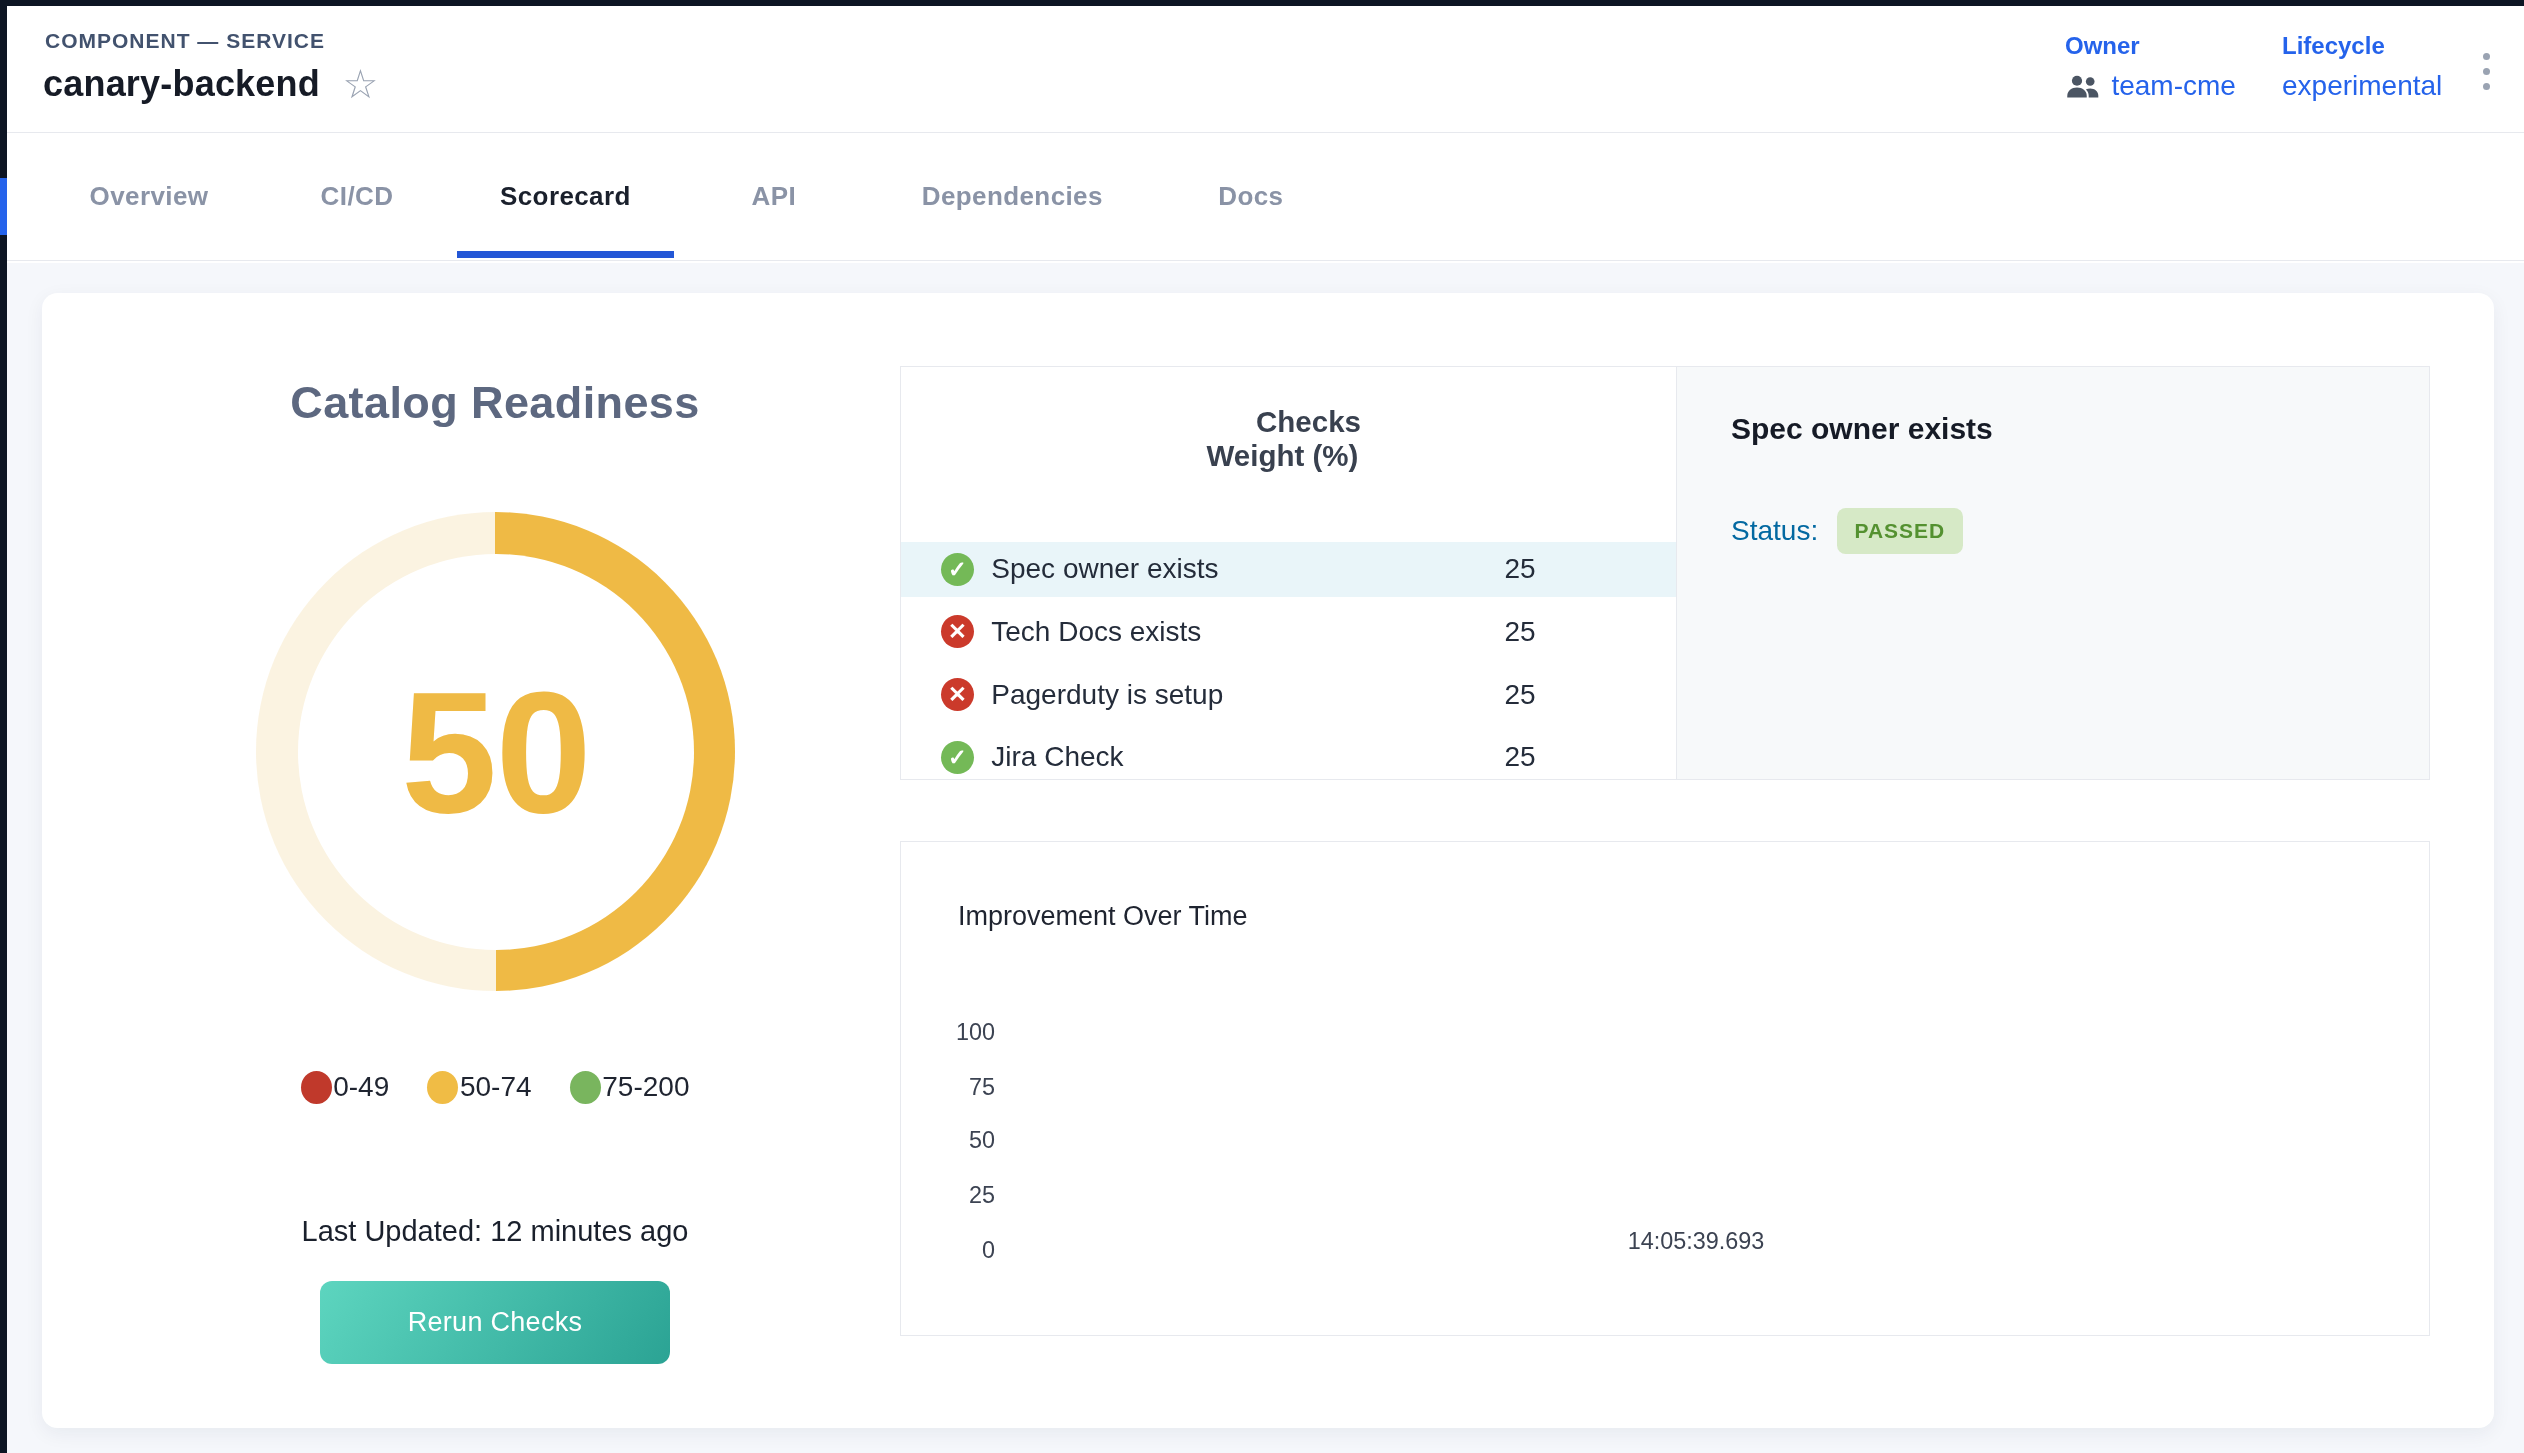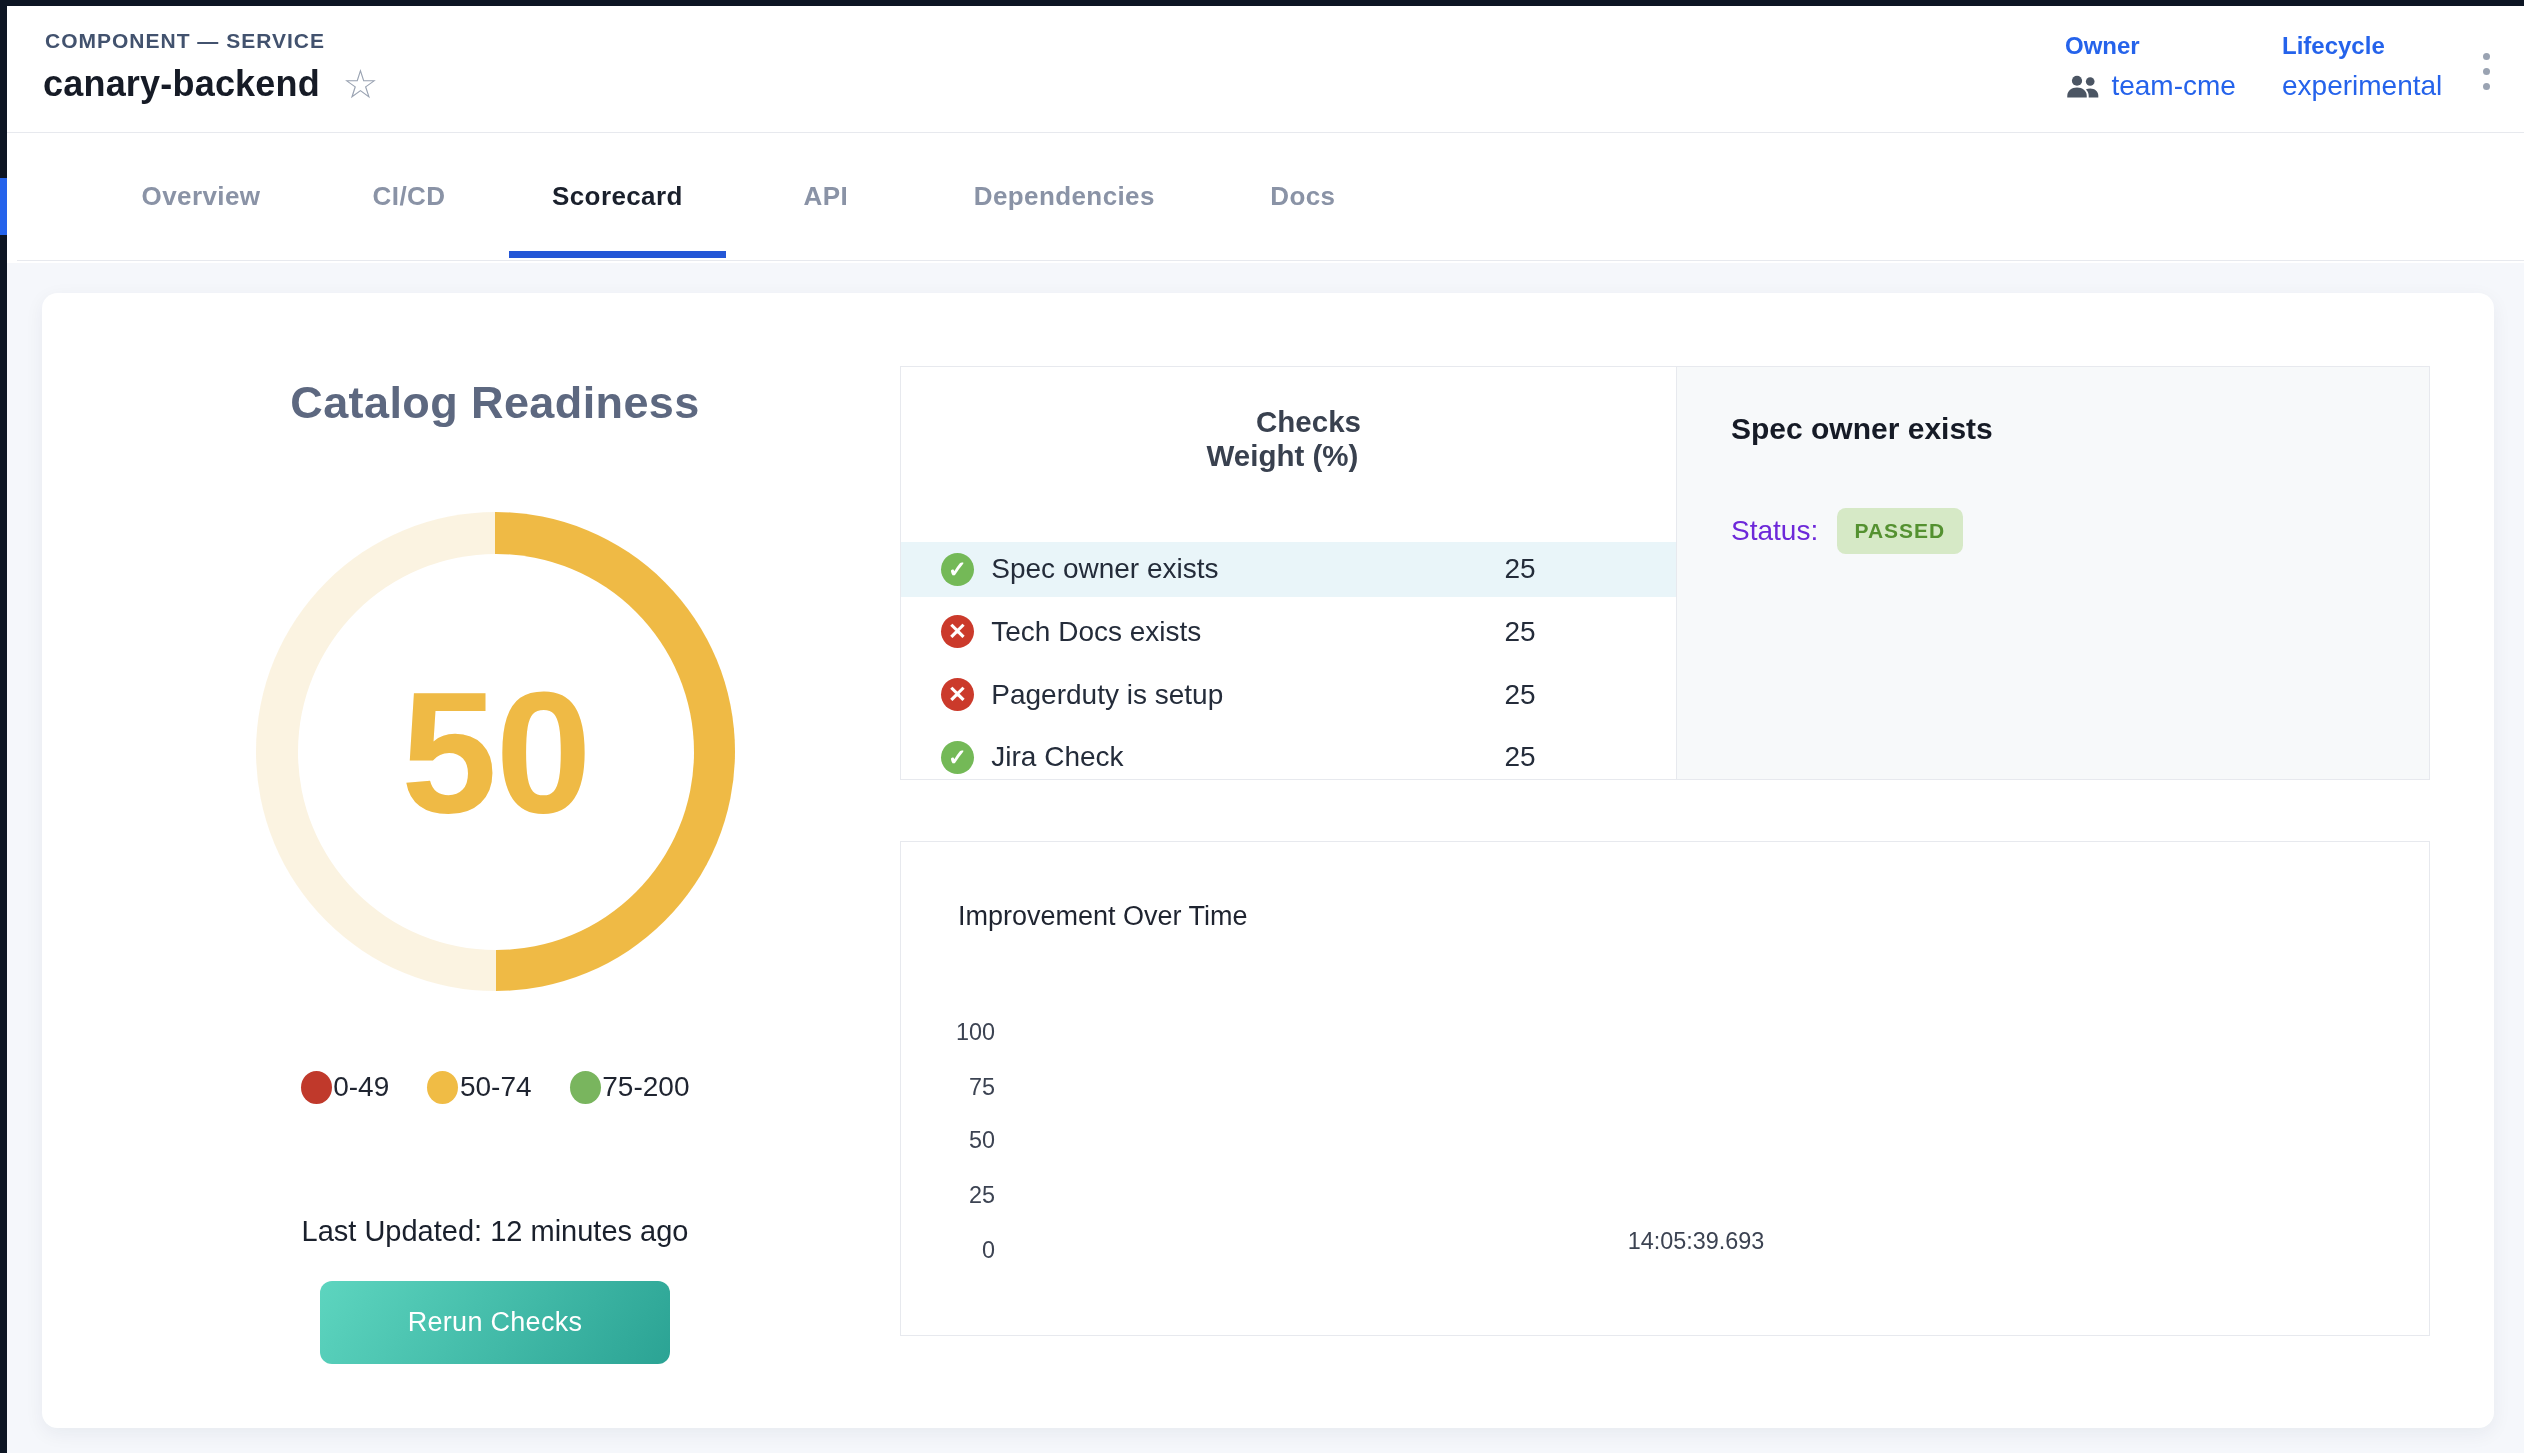--- a/index.html
+++ b/index.html
@@ -21,21 +21,21 @@
   .meta-block { position:absolute; top:26px; }
   .meta-owner { left:2058px; }
   .meta-lifecycle { left:2275px; }
   .meta-label { font-size:24px; font-weight:700; color:var(--accent-blue); margin-bottom:10.4px; }
   .meta-value-row { display:flex; align-items:center; gap:10.4px; font-size:28px; color:var(--accent-blue); }
   .people-icon svg { width:36px; height:24px; fill:#4b5563; display:block; }
   .kebab { position:absolute; left:2471px; top:42px; display:flex; flex-direction:column; gap:7.8px; padding:5.2px; cursor:pointer; }
   .kebab i { width:7px; height:7px; border-radius:50%; background:#9aa3b2; display:block; }
 
   
-  .tabsbar { position:absolute; left:17px; top:133px; right:0; height:128px; background:#fff; border-bottom:1.7px solid var(--card-border); display:flex; align-items:center; padding-left:119px; gap:78px; }
+  .tabsbar { position:absolute; left:1px; top:133px; right:0; height:128px; background:#fff; border-bottom:1.7px solid var(--card-border); display:flex; align-items:center; padding-left:83px; gap:78px; }
   .tab { position:relative; min-width:130px; height:100%; display:flex; align-items:center; justify-content:center; font-size:26px; font-weight:600; color:var(--text-gray); letter-spacing:0.4px; cursor:pointer; }
   .tab.wide { min-width:191px; }
   .tab.active { color:#1a202c; font-weight:700; }
   .tab.active .tab-underline { position:absolute; left:-43px; right:-43px; bottom:1.7px; height:7.8px; background:var(--tab-underline); }
 
   
   .content { position:absolute; left:7px; top:263px; right:0; bottom:0; background:var(--content-bg); }
   .main-card { position:absolute; left:35px; top:29.5px; width:2452px; height:1135px; background:#fff; border-radius:15.6px; box-shadow:0 5.2px 19px rgba(20,30,60,.06); }
 
   
@@ -61,21 +61,21 @@
   .check-row { display:flex; align-items:center; height:55px; margin-bottom:7.8px; padding-left:40px; cursor:pointer; }
   .check-row.selected { background:var(--selected-row-bg); }
   .row-icon { width:33px; height:33px; border-radius:50%; display:flex; align-items:center; justify-content:center; color:#fff; font-size:22.5px; font-weight:700; flex:none; margin-right:17.3px; }
   .row-icon.passed { background:var(--passed-green); }
   .row-icon.failed { background:var(--failed-red); }
   .check-name { flex:1; font-size:28px; color:#242c3a; }
   .check-weight { width:208px; margin-right:52px; text-align:center; font-size:28px; color:#242c3a; }
   .checks-detail { flex:1; background:var(--panel-bg); border-left:1.7px solid var(--card-border); padding:45px 54px; }
   .detail-title { font-size:30px; font-weight:700; color:#161b26; }
   .detail-status-row { margin-top:62px; display:flex; align-items:center; gap:19px; }
-  .detail-status-label { font-size:28px; color:#6d28d9; }
+  .detail-status-label { font-size:28px; color:#0369a1; }
   .status-badge { display:inline-block; padding:11.3px 17.3px; border-radius:8.7px; background:var(--badge-bg); color:var(--badge-text); font-size:21px; font-weight:700; letter-spacing:1px; }
 
   
   .imp-card { position:absolute; left:858px; top:548px; width:1530px; height:495px; background:#fff; border:1.7px solid var(--card-border); }
   .imp-title { position:absolute; left:57px; top:59px; font-size:27px; font-weight:500; color:#1f2430; }
   .ytick { position:absolute; left:0; width:94px; text-align:right; font-size:23.4px; color:#3c4352; line-height:29.5px;margin-top:47px; }
   .xtick { position:absolute; left:795px; top:386px; transform:translateX(-50%); font-size:23.4px; color:#3c4352; }
 </style>
 </head>
 <body>

